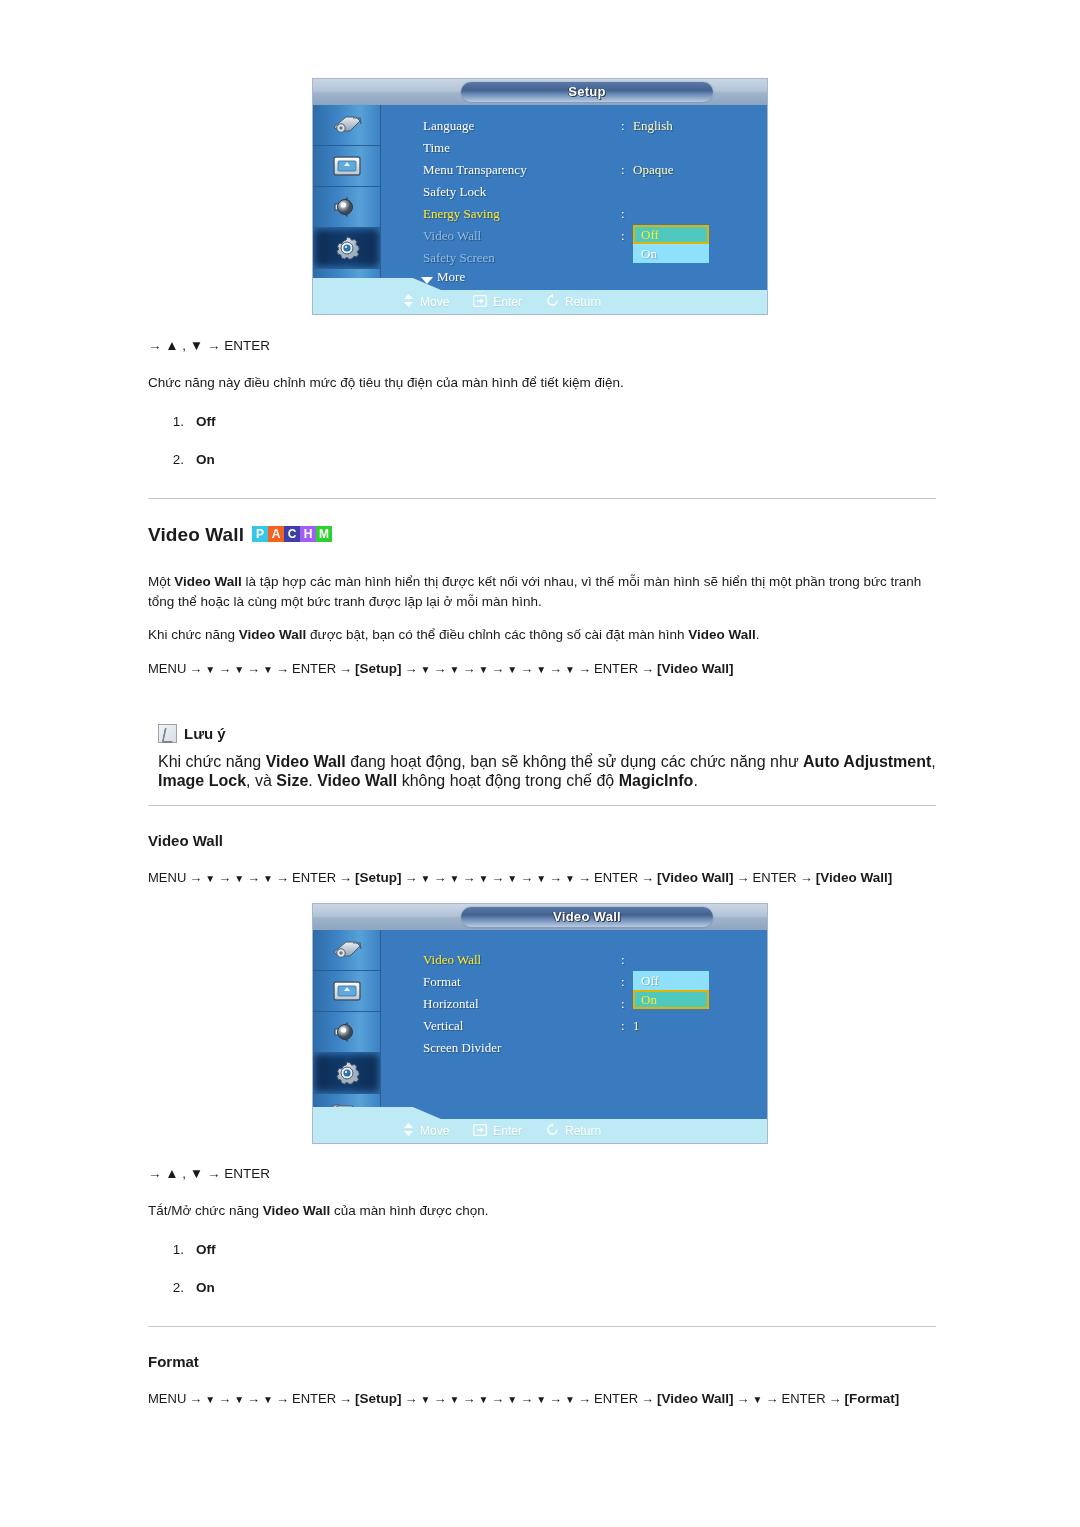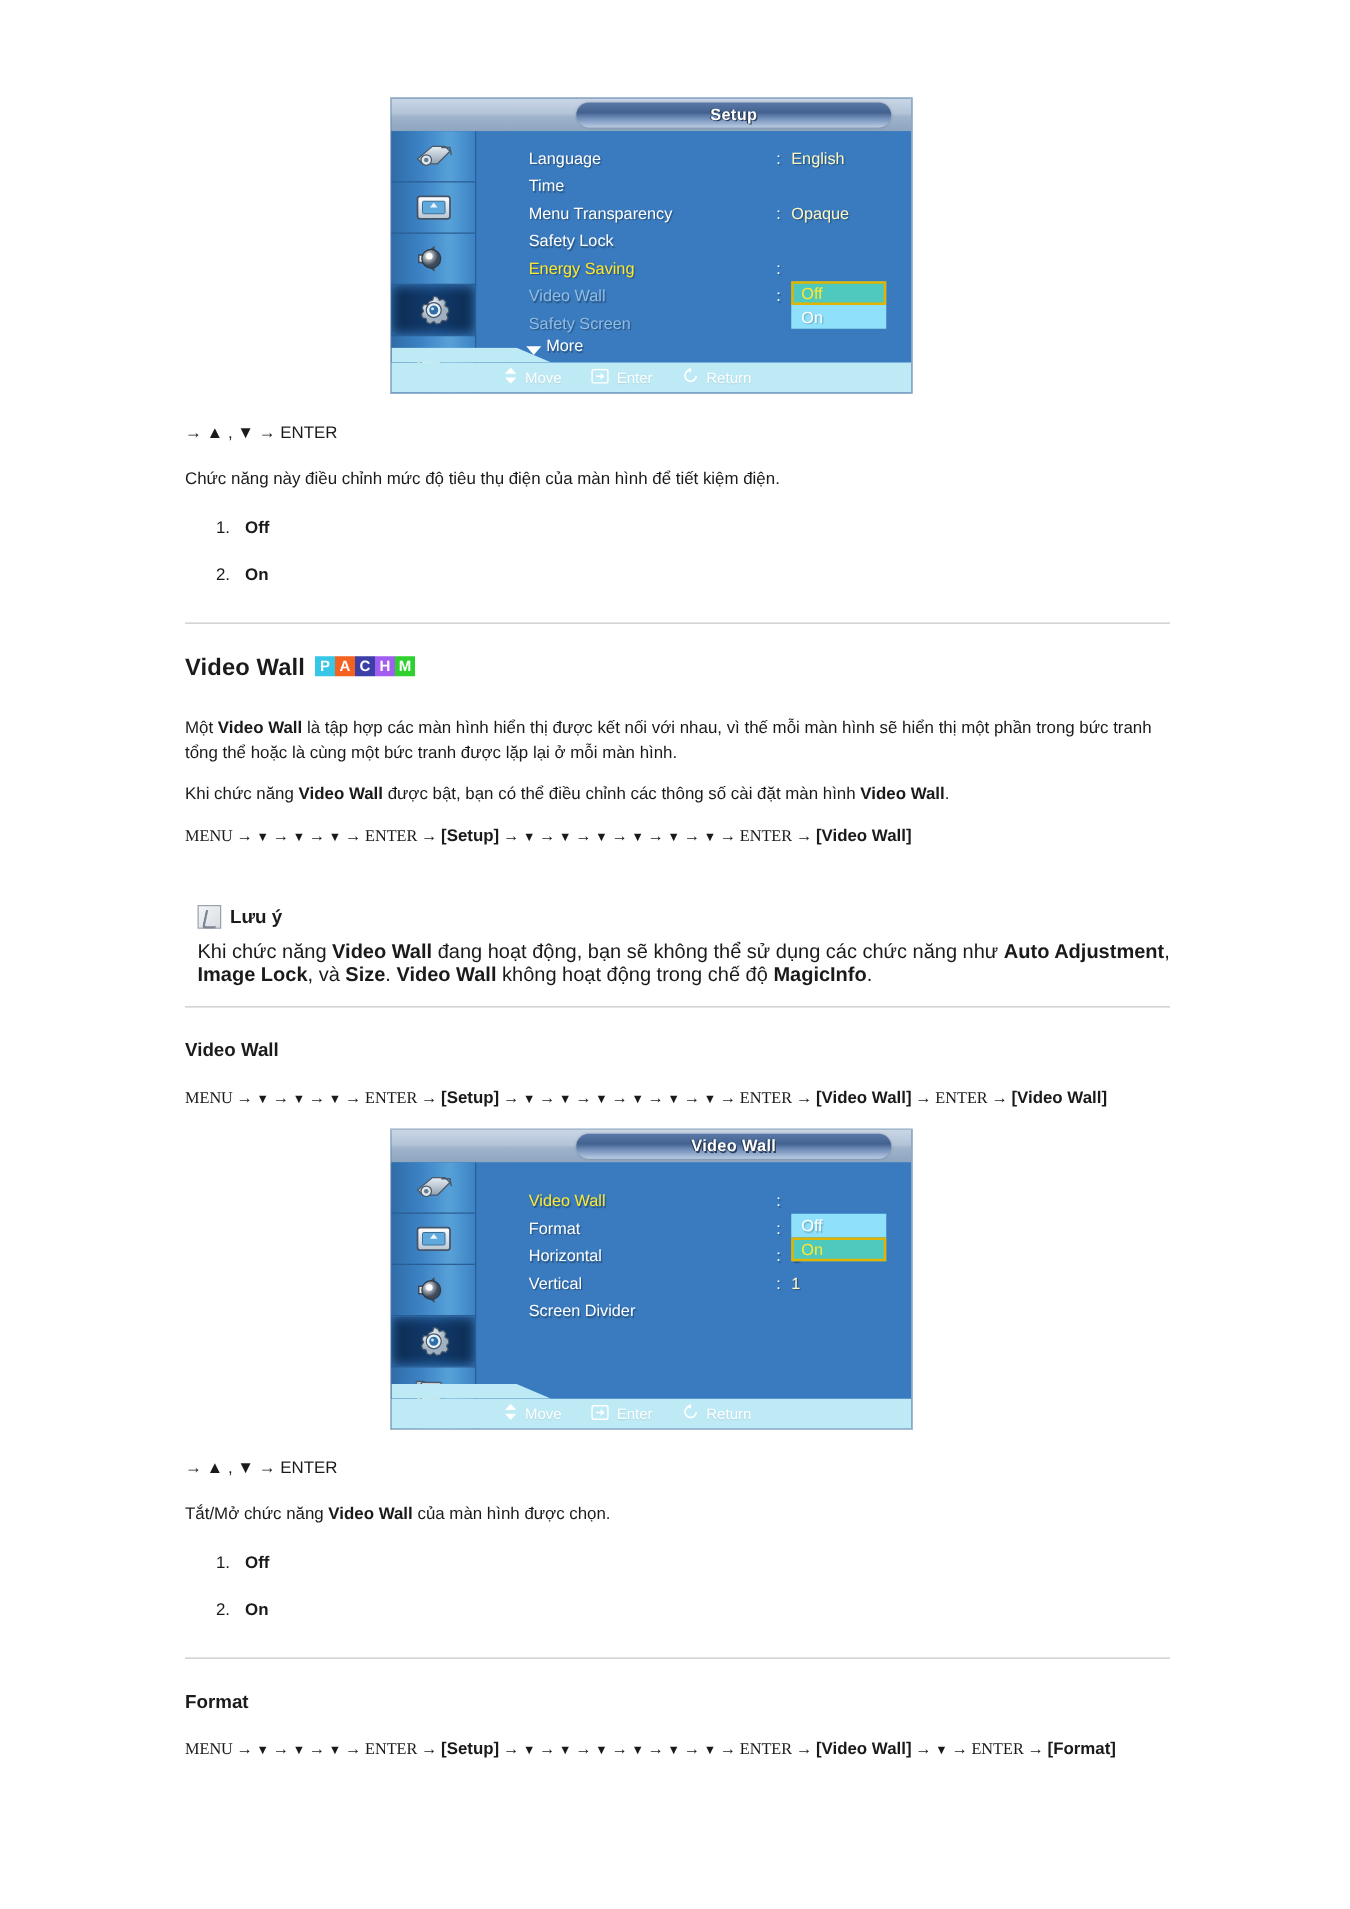--- a/index.html
+++ b/index.html
@@ -13,21 +13,21 @@
     font-family: "Liberation Sans", sans-serif;
     color: #1a1a1a;
     position: relative;
     overflow: hidden;
   }
   .page { position: relative; width: 1080px; height: 1527px; }
 
   
   .osd {
     position: absolute;
-    width: 418px;
+    width: 456px;
     height: 237px;
     background: #3a7bbf;
     border: 1px solid #a9b7c6;
     overflow: hidden;
     padding-left: 36px;
   }
   .osd-topstrip {
     position: absolute; top:0; left:0; right:0; height: 26px;
     background: linear-gradient(to bottom, #c9d6e6 0%, #b3c4d8 45%, #9fb3cb 55%, #8ea5c0 100%);
   }
@@ -60,21 +60,21 @@
     border-bottom: 1px solid #2a5d91;
     display: flex; align-items: center; justify-content: center;
   }
   .osd-sideicon.active {
     background: linear-gradient(to right, #0d2c52 0%, #113a6b 50%, #0d2c52 100%);
     box-shadow: inset 0 0 9px rgba(70,150,230,0.8);
   }
   .osd-sideicon svg { display:block; }
 
   .osd-list {
-    position: absolute; left: 68px; top: 0; right: 0; bottom: 0;
+    position: absolute; left: 68px; top: 0; right: 0; bottom: 0; font-family: Liberation Serif, serif;
   }
   .osd-row {
     position: relative;
     height: 22px;
     display: flex; align-items: center;
     font-size: 13px;
   }
   .osd-label {
     position: absolute; left: 42px;
     color: #ffffff;
@@ -187,21 +187,21 @@
     font-weight: bold;
     color: #ffffff;
     font-family: "Liberation Sans", sans-serif;
   }
   .path {
     position: absolute;
     font-size: 13px;
     white-space: nowrap;
     color: #1a1a1a;
   }
-  .path .tok { font-family: Liberation Serif, serif; }
+  .path .tok { font-family: Liberation Sans, sans-serif; }
   .path .arr { margin: 0 3px; }
   .path .dn  { font-size: 10px; }
   .path .brk {
     font-weight: bold;
     font-size: 13.5px;
   }
   .note-head {
     position: absolute;
     font-size: 15px;
     font-weight: bold;

